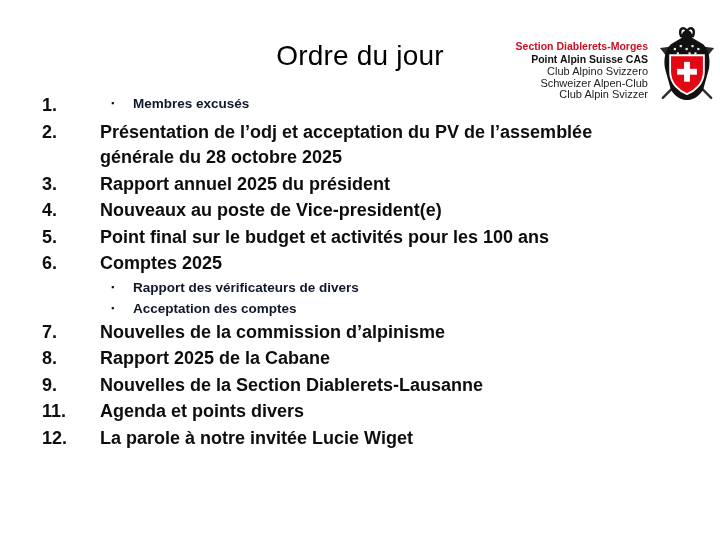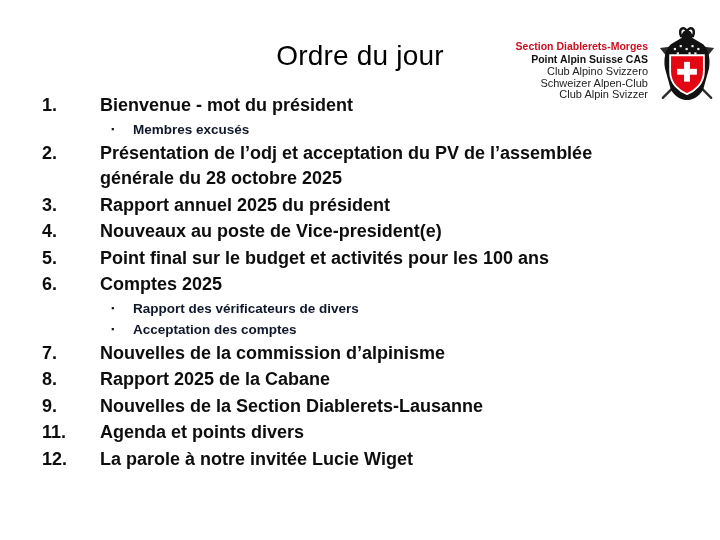--- a/index.html
+++ b/index.html
@@ -132,21 +132,20 @@
         <rect x="41" y="49" width="8" height="27" fill="#ffffff"></rect>
         <rect x="31.5" y="58.5" width="27" height="8" fill="#ffffff"></rect>
       </svg>
     </div>
   </div>
 
   <div class="agenda">
       <div class="agenda-item">
         <div class="agenda-num">1.</div>
         <div class="agenda-body">
-          <div class="agenda-main">Bienvenue - mot du président</div>
           <div class="sub-item">
             <span class="sub-bullet">▪</span>
             <span class="sub-text">Membres excusés</span>
           </div>
         </div>
       </div>
       <div class="agenda-item">
         <div class="agenda-num">2.</div>
         <div class="agenda-body">
           <div class="agenda-main">Présentation de l’odj et acceptation du PV de l’assemblée

